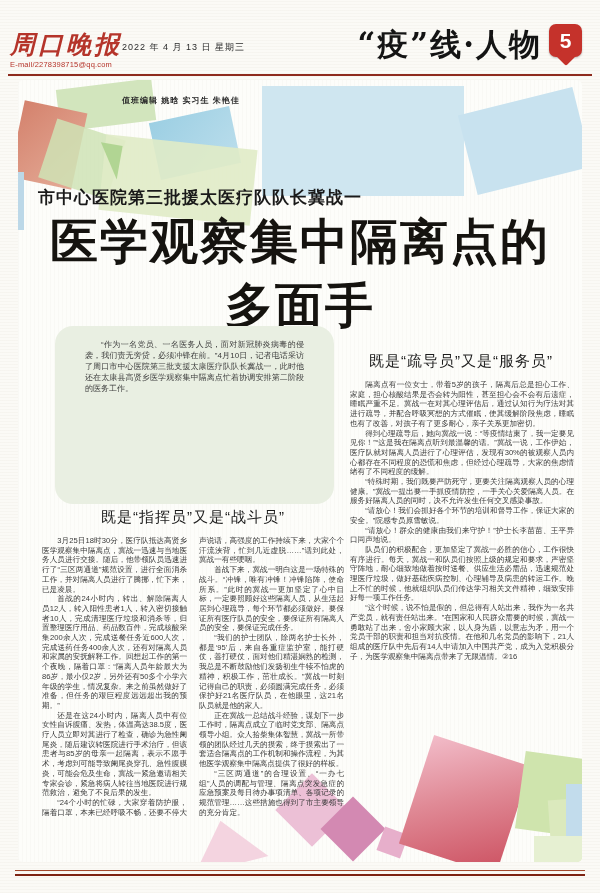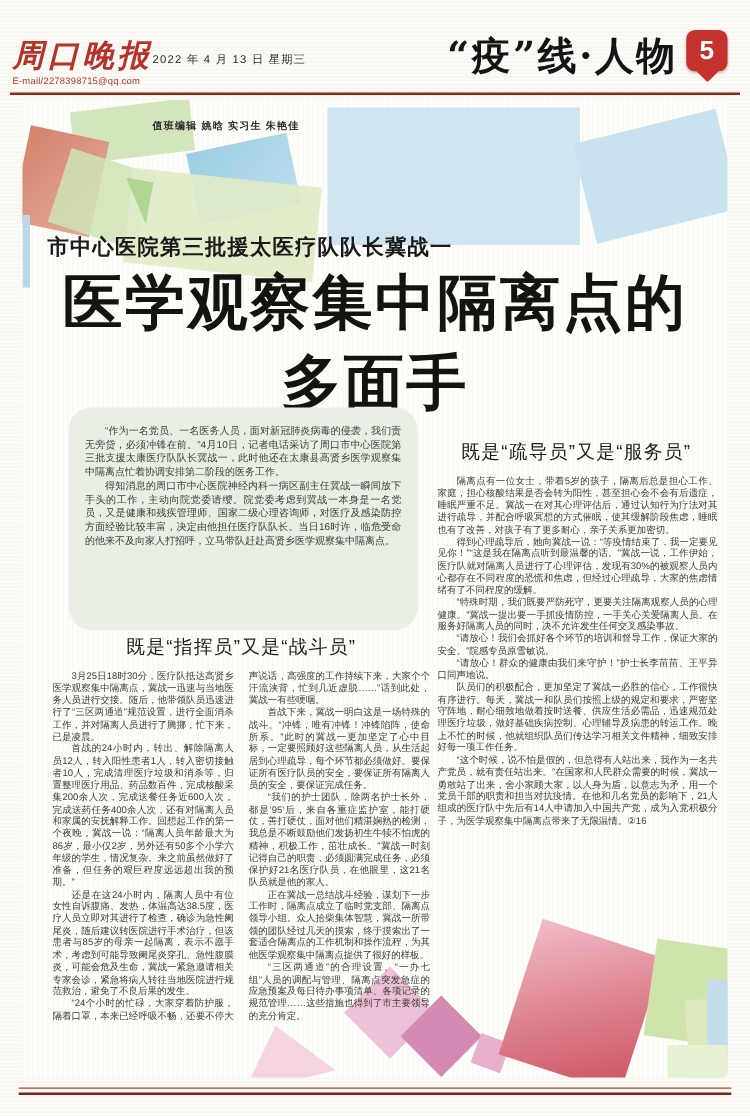--- a/index.html
+++ b/index.html
@@ -81,21 +81,21 @@
     font-family:"Liberation Sans","DejaVu Sans",sans-serif;
   }
   .byline{
     left:28px;top:203px;width:508px;text-align:center;
     font-size:10px;color:#333;letter-spacing:1px;
   }
   
   .lead-box{
     left:37px;top:246px;width:279px;height:178px;
     background:var(--leadbox-bg);border-radius:18px;
-    padding:13px 13px;overflow:hidden;
+    padding:13px 30px;overflow:hidden;
   }
   .lead-box p{
     font-size:8px;line-height:11px;color:#3c3c3c;
     text-align:justify;text-indent:2em;
   }
   
   .sec-head{
     font-weight:400;font-size:15px;letter-spacing:1px;color:#1c1c1c;
     text-align:center;
   }
@@ -149,27 +149,26 @@
   <div class="shape" style="left:502px;top:676px;width:78px;height:78px;background:#cfe4ad;transform:rotate(8deg);"></div>
   <div class="shape" style="left:532px;top:718px;width:66px;height:66px;background:#dbe9bd;transform:rotate(-4deg);"></div>
   <div class="shape" style="left:548px;top:704px;width:46px;height:64px;background:#c2dcec;"></div>
   <div class="shape" style="left:516px;top:756px;width:52px;height:40px;background:#e6f0d2;"></div>
 
   <div class="txt kicker">市中心医院第三批援太医疗队队长冀战一</div>
   <div class="txt main-title">医学观察集中隔离点的多面手</div>
 
   <div class="txt lead-box">
       <p>“作为一名党员、一名医务人员，面对新冠肺炎病毒的侵袭，我们责无旁贷，必须冲锋在前。”4月10日，记者电话采访了周口市中心医院第三批支援太康医疗队队长冀战一，此时他还在太康县高贤乡医学观察集中隔离点忙着协调安排第二阶段的医务工作。</p>
-      <p>得知消息的周口市中心医院神经内科一病区副主任冀战一瞬间放下手头的工作，主动向院党委请缨。院党委考虑到冀战一本身是一名党员，又是健康和残疾管理师、国家二级心理咨询师，对医疗及感染防控方面经验比较丰富，决定由他担任医疗队队长。当日16时许，临危受命的他来不及向家人打招呼，立马带队赶赴高贤乡医学观察集中隔离点。</p>
     </div>
 
   <div class="txt sec-head sec1-head">既是“指挥员”又是“战斗员”</div>
   <div class="txt bodycol sec1-cols">
       <p>3月25日18时30分，医疗队抵达高贤乡医学观察集中隔离点，冀战一迅速与当地医务人员进行交接。随后，他带领队员迅速进行了“三区两通道”规范设置，进行全面消杀工作，并对隔离人员进行了腾挪，忙下来，已是凌晨。</p>
-      <p>首战的24小时内，转出、解除隔离人员12人，转入阳性患者1人，转入密切接触者10人，完成清理医疗垃圾和消杀等，归置整理医疗用品、药品数百件，完成核酸采集200余人次，完成送餐任务近600人次，完成送药任务400余人次，还有对隔离人员和家属的安抚解释工作。回想起工作的第一个夜晚，冀战一说：“隔离人员年龄最大为86岁，最小仅2岁，另外还有50多个小学六年级的学生，情况复杂。来之前虽然做好了准备，但任务的艰巨程度远远超出我的预期。”</p>
+      <p>首战的24小时内，转出、解除隔离人员12人，转入阳性患者1人，转入密切接触者10人，完成清理医疗垃圾和消杀等，归置整理医疗用品、药品数百件，完成核酸采集200余人次，完成送餐任务近600人次，完成送药任务400余人次，还有对隔离人员和家属的安抚解释工作。回想起工作的第一个夜晚，隔着口罩：“隔离人员年龄最大为86岁，最小仅2岁，另外还有50多个小学六年级的学生，情况复杂。来之前虽然做好了准备，但任务的艰巨程度远远超出我的预期。”</p>
       <p>还是在这24小时内，隔离人员中有位女性自诉腹痛、发热，体温高达38.5度，医疗人员立即对其进行了检查，确诊为急性阑尾炎，随后建议转医院进行手术治疗，但该患者与85岁的母亲一起隔离，表示不愿手术，考虑到可能导致阑尾炎穿孔、急性腹膜炎，可能会危及生命，冀战一紧急邀请相关专家会诊，紧急将病人转往当地医院进行规范救治，避免了不良后果的发生。</p>
       <p>“24个小时的忙碌，大家穿着防护服，隔着口罩，本来已经呼吸不畅，还要不停大声说话，高强度的工作持续下来，大家个个汗流浃背，忙到几近虚脱……”话到此处，冀战一有些哽咽。</p>
       <p>首战下来，冀战一明白这是一场特殊的战斗。“冲锋，唯有冲锋！冲锋陷阵，使命所系。”此时的冀战一更加坚定了心中目标，一定要照顾好这些隔离人员，从生活起居到心理疏导，每个环节都必须做好。要保证所有医疗队员的安全，要保证所有隔离人员的安全，要保证完成任务。</p>
       <p>“我们的护士团队，除两名护士长外，都是‘95’后，来自各重症监护室，能打硬仗，善打硬仗，面对他们精湛娴熟的检测，我总是不断鼓励他们发扬初生牛犊不怕虎的精神，积极工作，茁壮成长。”冀战一时刻记得自己的职责，必须圆满完成任务，必须保护好21名医疗队员，在他眼里，这21名队员就是他的家人。</p>
       <p>正在冀战一总结战斗经验，谋划下一步工作时，隔离点成立了临时党支部、隔离点领导小组。众人拾柴集体智慧，冀战一所带领的团队经过几天的摸索，终于摸索出了一套适合隔离点的工作机制和操作流程，为其他医学观察集中隔离点提供了很好的样板。</p>
       <p>“三区两通道”的合理设置、“一办七组”人员的调配与管理、隔离点突发急症的应急预案及每日待办事项清单、各项记录的规范管理……这些措施也得到了市主要领导的充分肯定。</p>
     </div>
 
   <div class="txt sec-head sec2-head">既是“疏导员”又是“服务员”</div>
   <div class="txt bodycol sec2-col">

